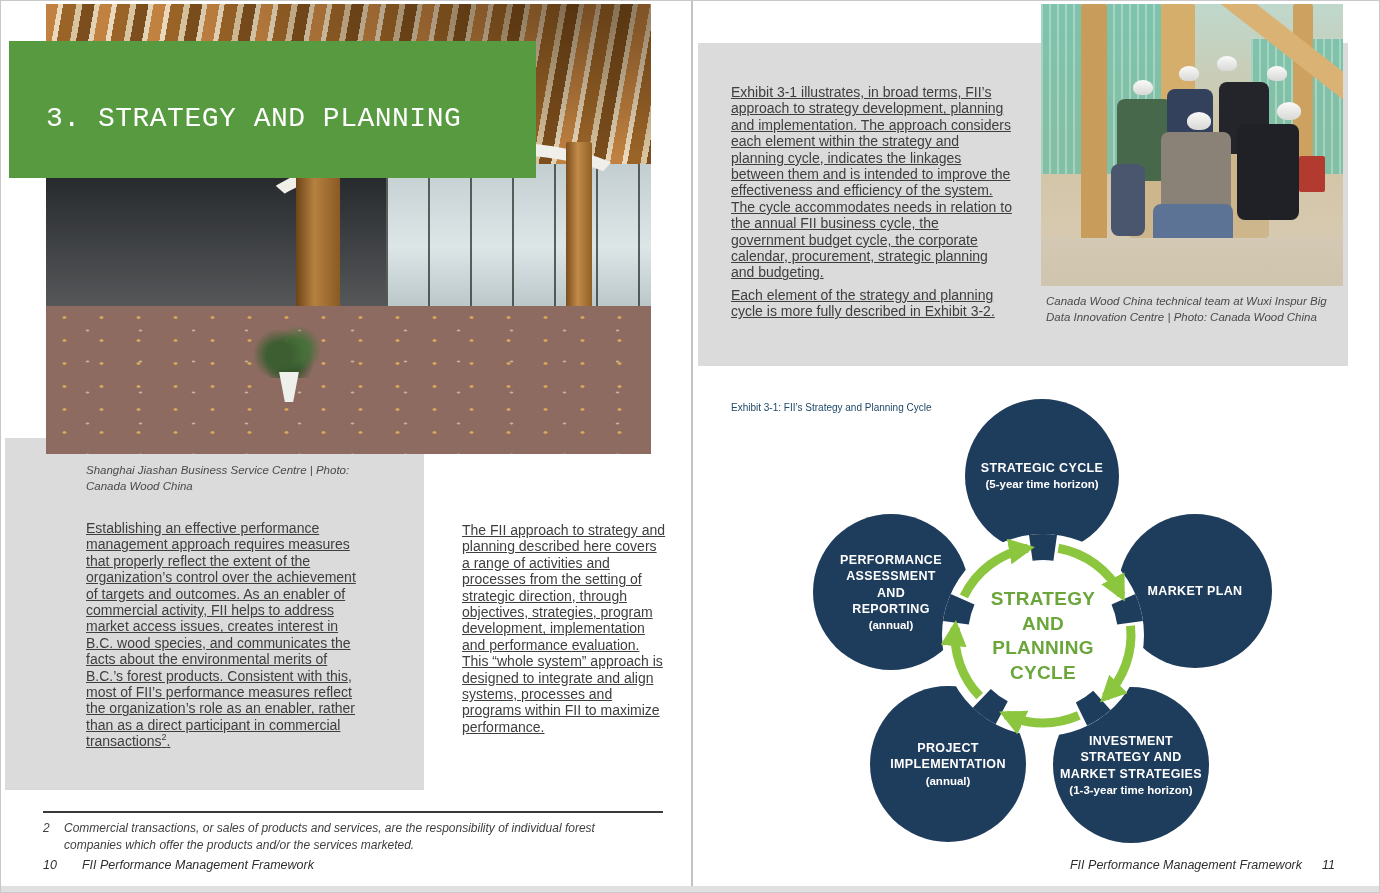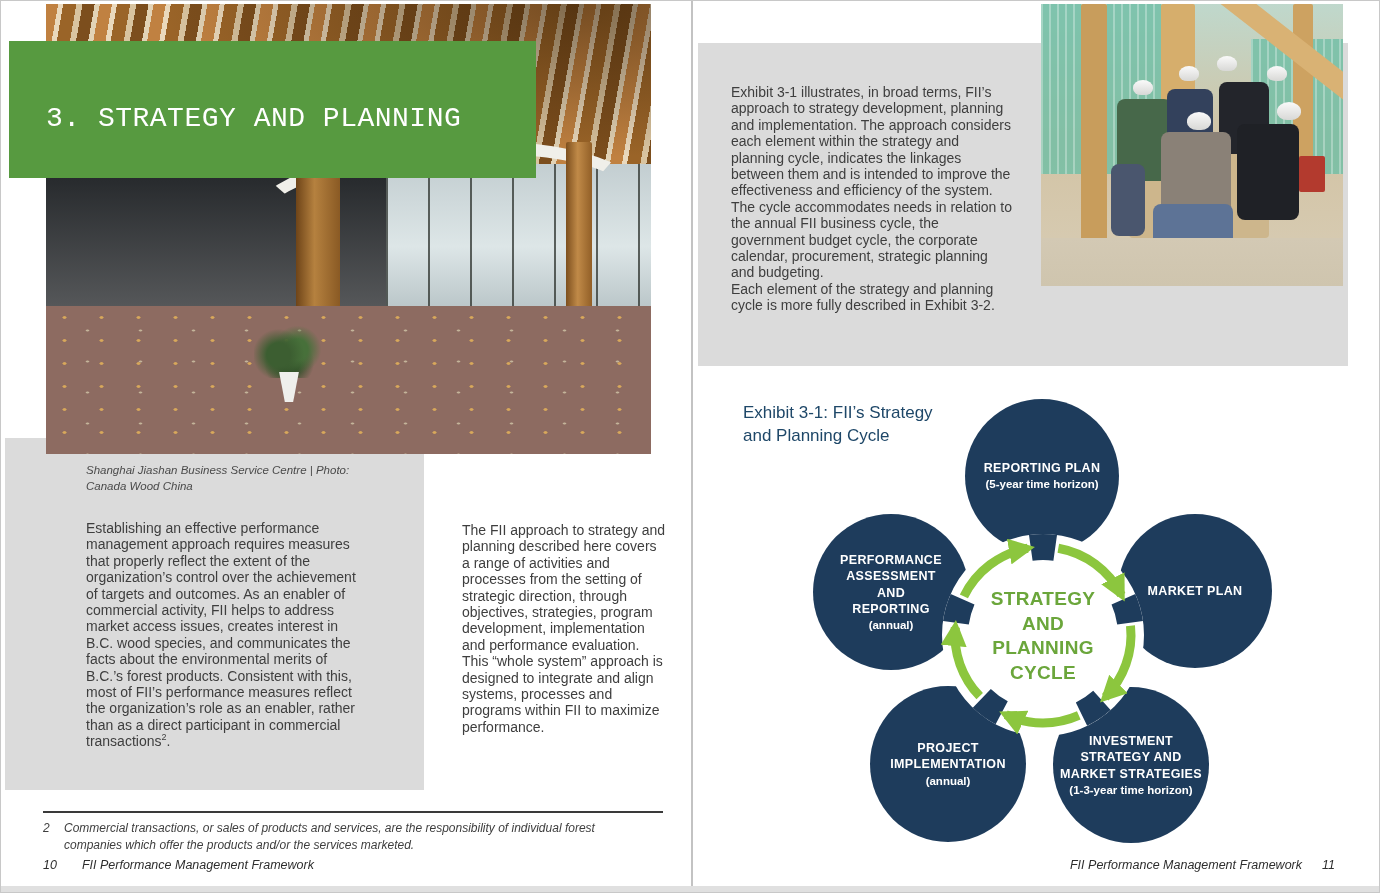--- a/index.html
+++ b/index.html
@@ -17,32 +17,32 @@
   .bottom-strip { position:absolute; left:0; bottom:0; width:1380px; height:6px; background:#e0e0e0; }
 
   .gray-block { background:#dbdbdb; }
 
   
   .banner { left:8px; top:40px; width:527px; height:137px; background:#579a40;
             display:flex; align-items:center; padding:18px 0 0 37px; z-index:5; }
   .banner h1 { color:#fff; font-size:28px; font-weight:400; letter-spacing:.5px;font-family:Liberation Mono, monospace; }
 
   .caption { font-style:italic; font-size:11.5px; line-height:1.42; color:#4a4a4a; }
-  .body-text { font-size:14px; line-height:16.4px; color:#3e3e3e; }
+  .body-text { font-size:14px; line-height:16.4px; color:#3e3e3e;text-decoration:underline; }
   .body-text sup { font-size:9px; vertical-align:super; line-height:0; }
 
   .fn-rule { left:42px; top:810px; width:620px; height:2px; background:#3a3a3a; }
   .footnote { left:42px; top:819px; width:596px; display:flex; gap:9px;
               font-style:italic; font-size:12px; line-height:1.45; color:#3e3e3e; }
   .footnote .fn-num { flex:0 0 12px; }
   .page-footer { font-style:italic; font-size:12.5px; color:#2e2e2e; display:flex; }
   .footer-left  { left:42px; top:857px; gap:25px; }
   .footer-right { right:46px; top:857px; gap:20px; }
 
-  .exhibit-title { left:50px; top:400px; width:208px; font-size:17px;
+  .exhibit-title { left:38px; top:400px; width:208px; font-size:10px;
                    line-height:1.38; color:#1e4768; }
 
   
   .photo { overflow:hidden; }
   .photo-left { left:45px; top:3px; width:605px; height:450px; background:#e8dcc4; }
   .pl-ceiling { position:absolute; left:0; top:0; width:100%; height:44%;
     background:repeating-linear-gradient(100deg,#c08141 0 12px,#ead9bd 12px 17px,#9a6428 17px 30px,#d9c4a0 30px 36px,#7c4e1d 36px 48px,#e2d3b6 48px 53px); }
   .pl-ceiling-shade { position:absolute; left:0; top:0; width:100%; height:44%;
     background:radial-gradient(ellipse at 88% 0%, rgba(55,32,8,.55), transparent 55%); }
   .pl-whiteband { position:absolute; left:200px; top:138px; width:400px; height:140px;
@@ -165,23 +165,24 @@
       <div class="pr-helmet" style="left:176px;top:52px;"></div>
       <div class="pr-helmet" style="left:226px;top:62px;"></div>
       <div class="pr-helmet" style="left:146px;top:108px;width:24px;height:18px;"></div>
       <div class="pr-helmet" style="left:236px;top:98px;width:24px;height:18px;"></div>
       <div class="pr-post" style="left:258px;top:152px;width:26px;height:36px;background:#b33a2e;"></div>
       <div class="pr-ground"></div>
     </div>
 
     <div class="abs body-text" style="left:38px;top:83px;width:284px;">
       <p>Exhibit 3-1 illustrates, in broad terms, FII’s approach to strategy development, planning and implementation. The approach considers each element within the strategy and planning cycle, indicates the linkages between them and is intended to improve the effectiveness and efficiency of the system. The cycle accommodates needs in relation to the annual FII business cycle, the government budget cycle, the corporate calendar, procurement, strategic planning and budgeting.</p>
-      <p style="margin-top:0;">Each element of the strategy and planning cycle is more fully described in Exhibit 3-2.</p>
-    </div>
-
+      <p style="margin-top:6px;">Each element of the strategy and planning cycle is more fully described in Exhibit 3-2.</p>
+    </div>
+
+    <p class="abs caption" style="left:353px;top:292px;width:292px;">Canada Wood China technical team at Wuxi Inspur Big Data Innovation Centre | Photo: Canada Wood China</p>
 
     <div class="abs exhibit-title">Exhibit 3-1: FII’s Strategy and Planning Cycle</div>
 
     <div class="abs diagram">
       <svg viewBox="0 0 470 465" width="470" height="465">
         <defs>
           <marker id="ah" markerWidth="2.9" markerHeight="2.9" refX="2.3" refY="1.6" orient="auto" viewBox="0 0 3.2 3.2">
             <path d="M0,0 L3.2,1.6 L0,3.2 Z" fill="#8CC63E"></path>
           </marker>
         </defs>
@@ -201,21 +202,21 @@
         <path d="M 147.9 229.8 A 88 88 0 0 1 154.6 206.2" stroke="#1E3C5C" stroke-width="26" fill="none"></path>
 
         <path d="M 250.3 155.3 A 88 88 0 0 1 313.4 202.0" stroke="#8CC63E" stroke-width="9" fill="none" marker-end="url(#ah)"></path>
         <path d="M 322.5 232.8 A 88 88 0 0 1 297.2 304.2" stroke="#8CC63E" stroke-width="9" fill="none" marker-end="url(#ah)"></path>
         <path d="M 270.8 322.4 A 88 88 0 0 1 197.8 321.7" stroke="#8CC63E" stroke-width="9" fill="none" marker-end="url(#ah)"></path>
         <path d="M 171.7 303.2 A 88 88 0 0 1 147.3 234.3" stroke="#8CC63E" stroke-width="9" fill="none" marker-end="url(#ah)"></path>
         <path d="M 155.9 203.4 A 88 88 0 0 1 219.7 155.3" stroke="#8CC63E" stroke-width="9" fill="none" marker-end="url(#ah)"></path>
       </svg>
 
       <div class="node-label" style="left:234px;top:83px;">
-        <div class="nl-title pre">REPORTING PLAN</div>
+        <div class="nl-title pre">STRATEGIC CYCLE</div>
         <div class="nl-sub pre">(5-year time horizon)</div>
       </div>
       <div class="node-label" style="left:387px;top:198px;">
         <div class="nl-title pre">MARKET PLAN</div>
       </div>
       <div class="node-label" style="left:323px;top:372px;">
         <div class="nl-title pre">INVESTMENT
 STRATEGY AND
 MARKET STRATEGIES</div>
         <div class="nl-sub pre">(1-3-year time horizon)</div>

